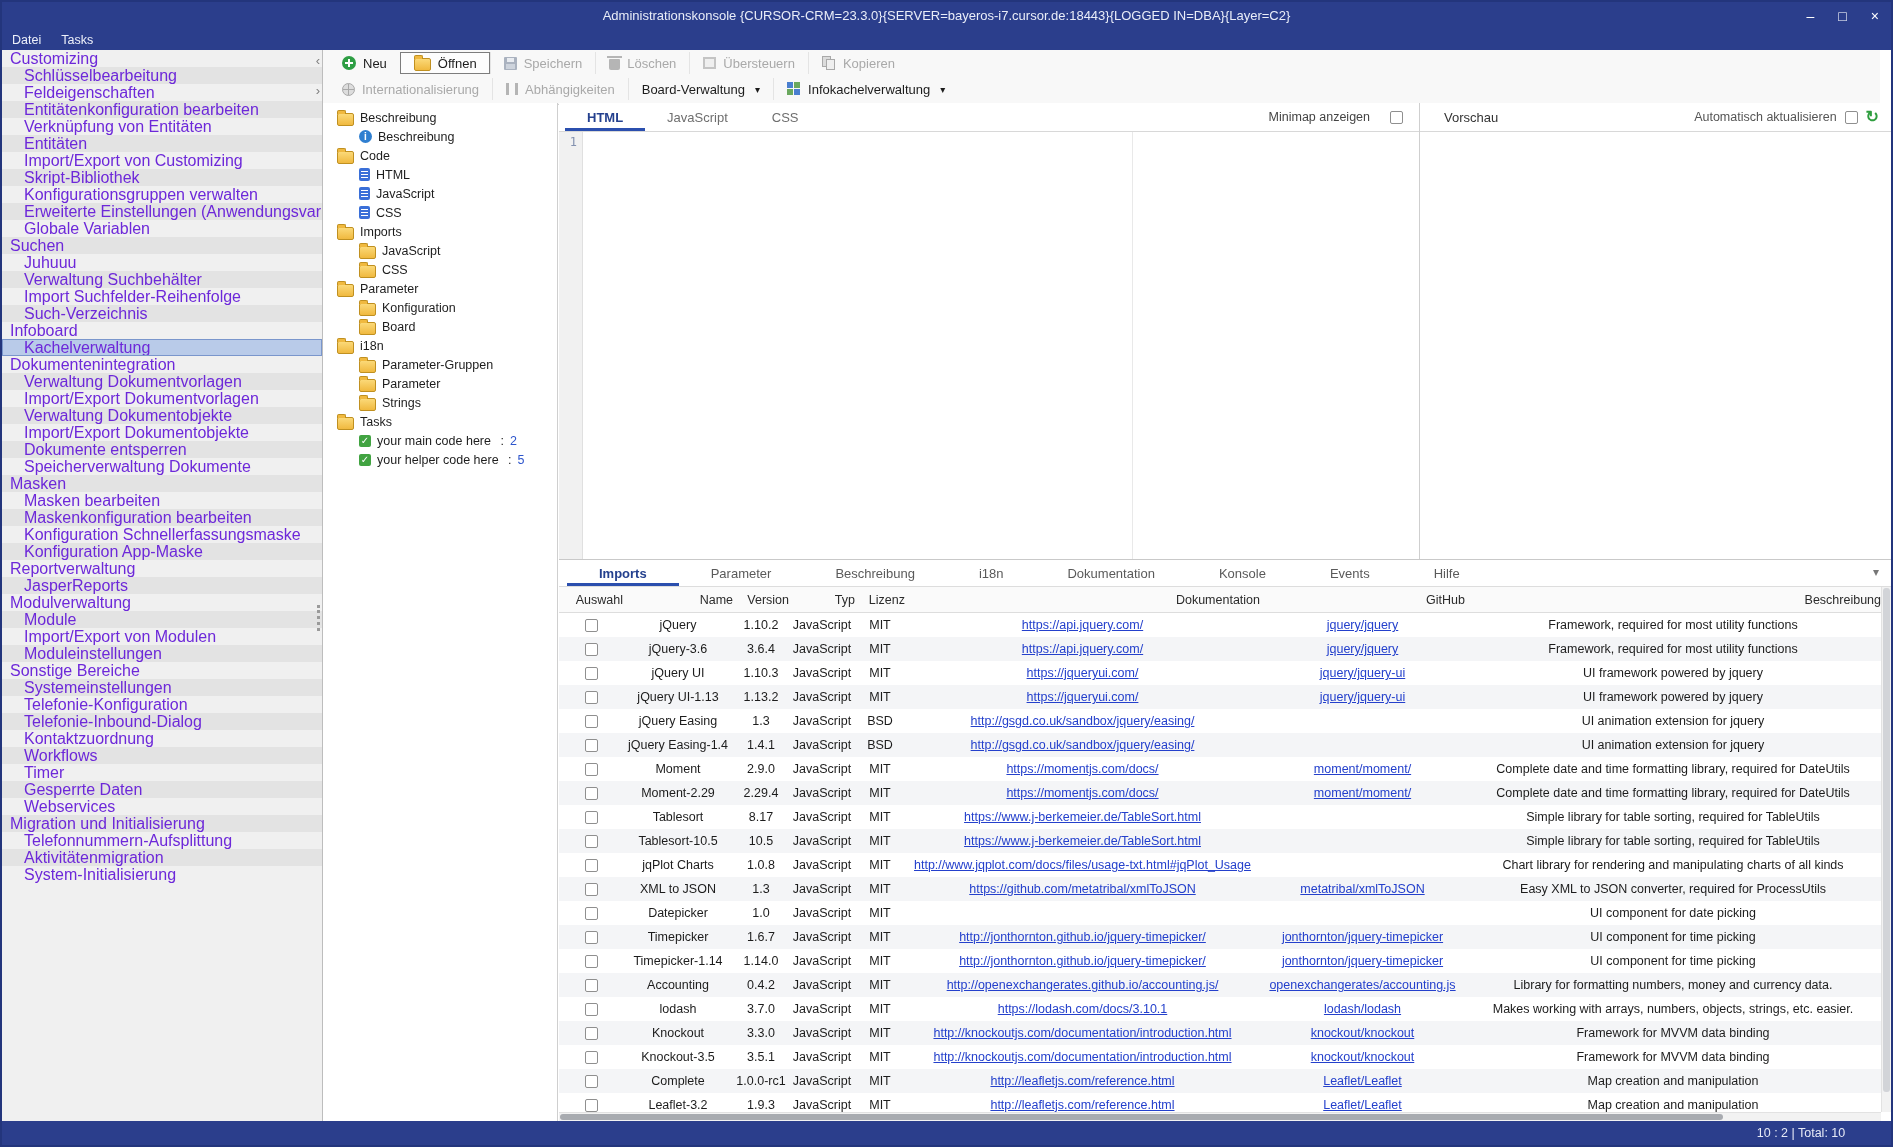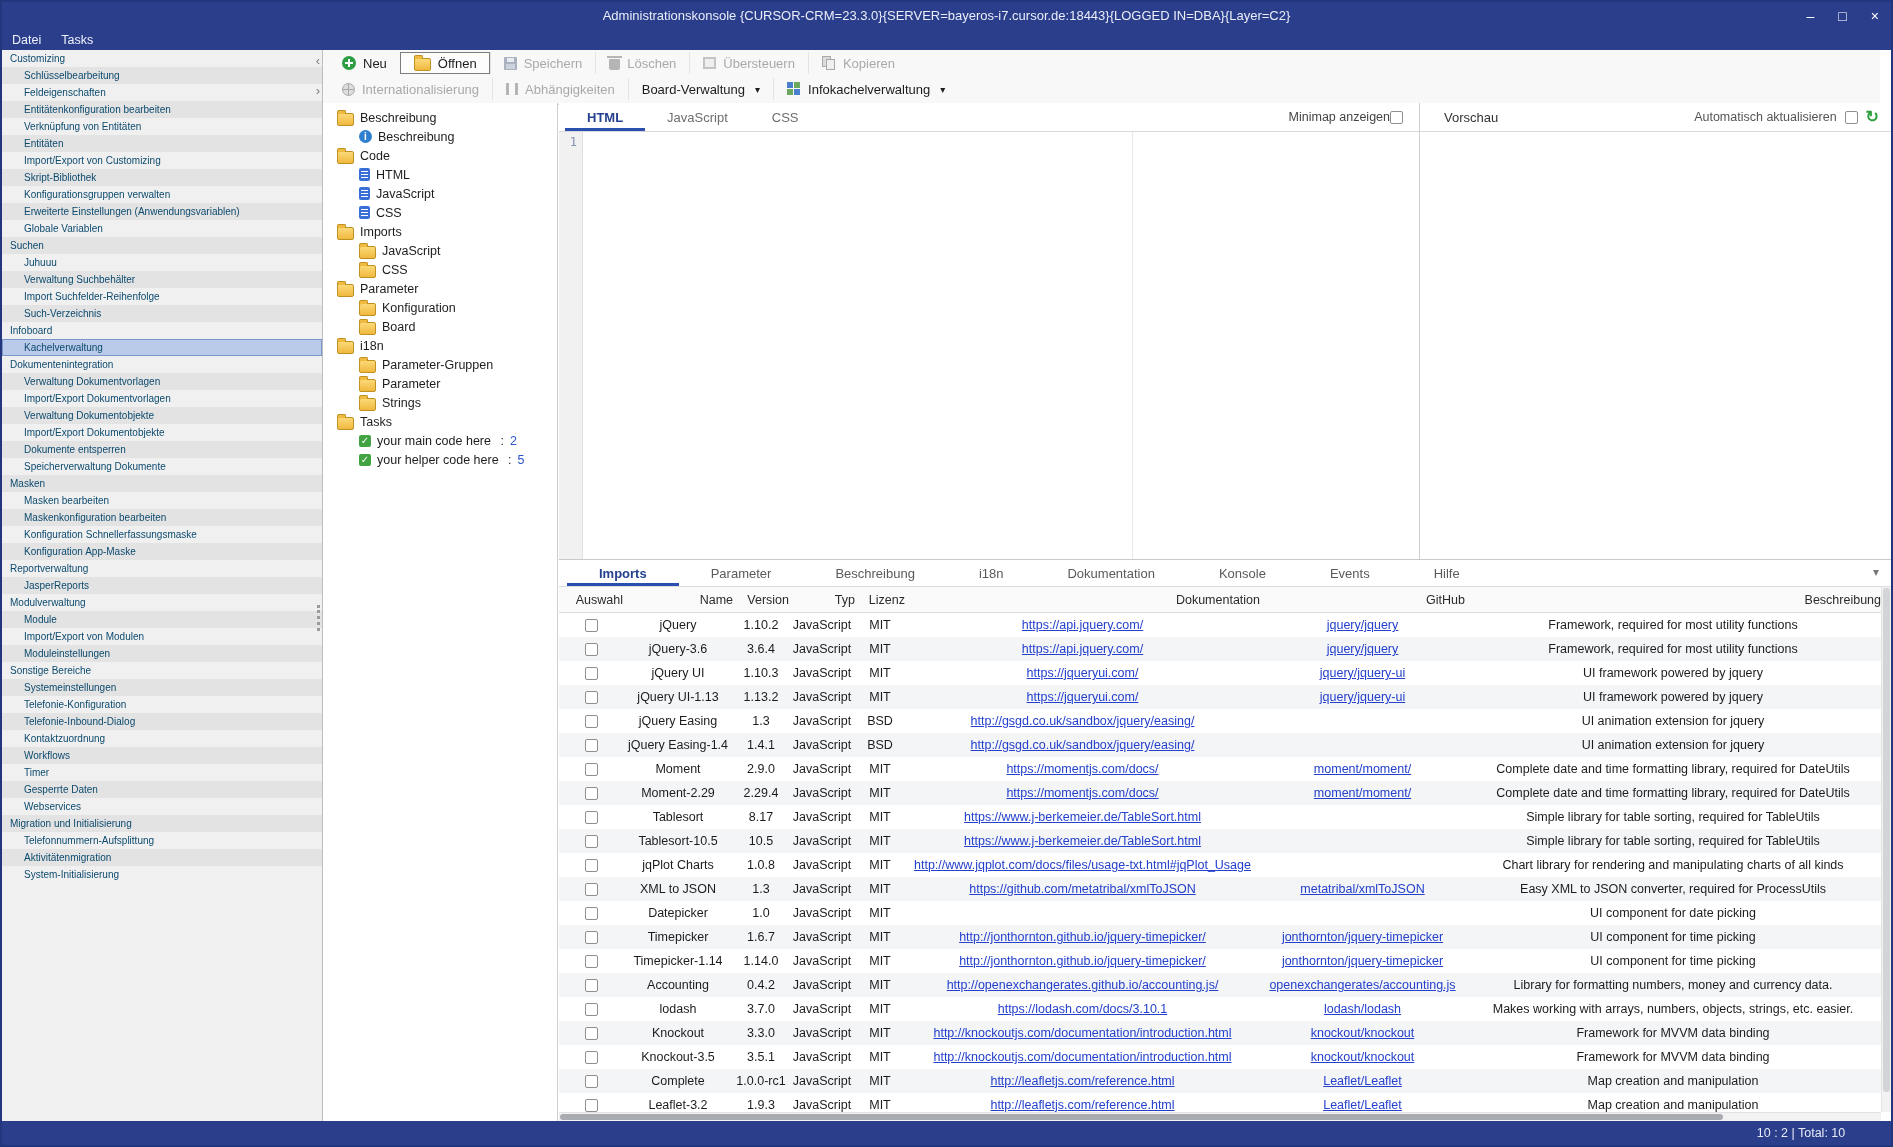--- a/index.html
+++ b/index.html
@@ -8,21 +8,21 @@
 
   
   .titlebar{height:27px;background:#2b3e8c;color:#e9edf8;display:flex;align-items:center;justify-content:center;position:relative;font-size:13px}
   .win-controls{position:absolute;right:12px;top:0;height:100%;display:flex;align-items:center;gap:24px;font-size:14px;color:#fff}
   .win-controls span{cursor:default}
   .menubar{height:21px;background:#2b3e8c;color:#eef1fa;display:flex;align-items:center;gap:20px;padding-left:10px;font-size:12.5px}
   .menu-item{cursor:default}
 
   
   .sidebar{position:absolute;top:48px;left:0;width:320px;bottom:24px;background:#f0f0f0;border-right:1px solid #bdbdbd;overflow:hidden}
-  .side-row{height:17px;line-height:17px;padding-left:8px;white-space:nowrap;overflow:hidden;font-size:10px;color:#0c4a6e;cursor:default}
+  .side-row{height:17px;line-height:17px;padding-left:8px;white-space:nowrap;overflow:hidden;font-size:16px;color:#6d28d9;cursor:default}
   .side-row.lvl1{padding-left:22px}
   .side-row.alt{background:#e3e3e3}
   .side-row.sel{background:#b9cbe9;outline:1px solid #7a96cc;outline-offset:-1px}
   .side-collapse{position:absolute;right:2px;color:#7d7d7d;font-size:13px;line-height:13px;cursor:default}
   .side-collapse.l{top:4px}
   .side-collapse.r{top:34px}
   .splitter-dots{position:absolute;right:2px;top:555px;height:26px;width:0;border-left:3px dotted #9a9a9a}
 
   
   .toolbar{position:absolute;left:321px;top:48px;right:11px;height:55px;background:#f8f8f8;border-bottom:1px solid #cfcfcf;box-sizing:border-box}
@@ -73,21 +73,21 @@
   .icon-task{width:12px;height:12px;background:#41a341;border-radius:2px;color:#fff;font-size:10px;display:flex;align-items:center;justify-content:center}
   .icon-task::after{content:"✓"}
 
   
   .editor{position:absolute;left:557px;top:101px;right:0;height:456px;background:#fff}
   .code-pane{position:absolute;left:0;top:0;width:860px;height:100%}
   .tabbar{height:29px;border-bottom:1px solid #d8d8d8;display:flex;align-items:center;position:relative;box-sizing:border-box}
   .tabs-wrap{display:flex;height:100%;margin-left:6px}
   .etab{padding:0 22px;height:100%;display:flex;align-items:center;color:#6e6e6e;font-size:13px;cursor:default}
   .etab.active{color:#24408e;font-weight:bold;box-shadow:inset 0 -3px 0 #2b4fae}
-  .minimap-ctl{position:absolute;right:16px;top:0;height:100%;display:flex;align-items:center;gap:0;color:#444;font-size:12.5px}
+  .minimap-ctl{position:absolute;right:16px;top:0;height:100%;display:flex;align-items:center;gap:20px;color:#444;font-size:12.5px}
   .cb{display:inline-block;width:13px;height:13px;background:#fff;border:1px solid #8f8f8f;border-radius:2px;box-sizing:border-box;vertical-align:middle}
   .code-area{position:absolute;top:29px;left:0;right:0;bottom:0;background:#fff}
   .gutter{position:absolute;left:0;top:0;width:24px;bottom:0;background:#f1f1f1;border-right:1px solid #e0e0e0;box-sizing:border-box;
     text-align:right;padding:3px 5px 0 0;color:#8492b0;font-family:"DejaVu Sans Mono",monospace;font-size:12px}
   .ruler{position:absolute;left:573px;top:0;bottom:0;width:1px;background:#e9e9e9}
   .preview-pane{position:absolute;left:860px;top:0;right:0;height:100%;border-left:1px solid #cfcfcf;box-sizing:border-box}
   .preview-header{height:29px;border-bottom:1px solid #d8d8d8;display:flex;align-items:center;padding-left:24px;position:relative;color:#333;box-sizing:border-box}
   .auto-ctl{position:absolute;right:12px;top:0;height:100%;display:flex;align-items:center;gap:8px;color:#555;font-size:12.5px}
   .refresh{color:#2f9e3f;font-size:16px;font-weight:bold;line-height:16px}
   .preview-body{position:absolute;top:29px;left:0;right:0;bottom:0;background:#fff}

